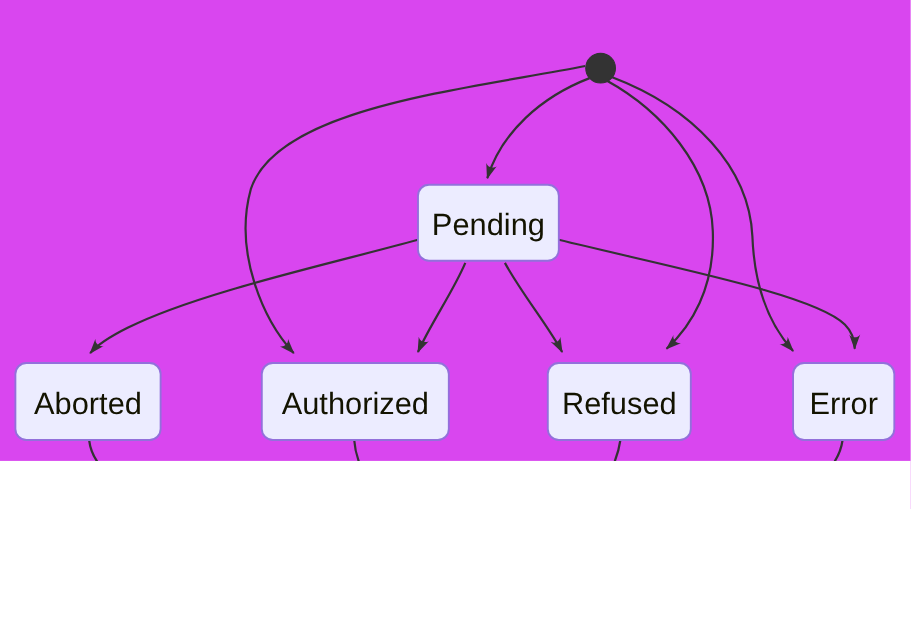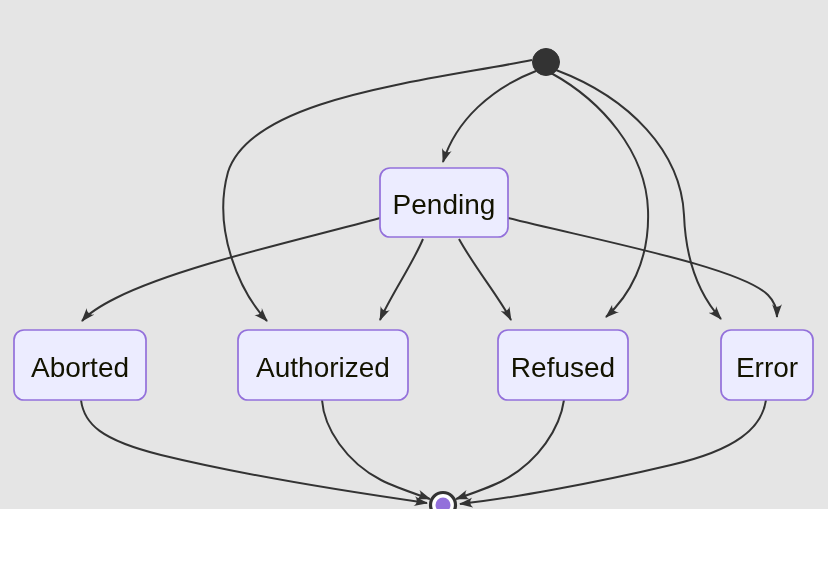--- a/index.html
+++ b/index.html
@@ -3,22 +3,22 @@
 <meta charset="utf-8">
 <style>
   html, body {
     margin: 0;
     padding: 0;
     background: #ffffff;
   }
   .canvas-wrap {
     position: relative;
     width: 828px;
-    height: 509px;
-    background: #e5e5e5;
+    height: 419px;
+    background: #d946ef;
     overflow: hidden;
   }
   svg { display: block; }
   .edge {
     fill: none;
     stroke: #333333;
     stroke-width: 2;
     marker-end: url(#arrowhead);
   }
   .state-box {

